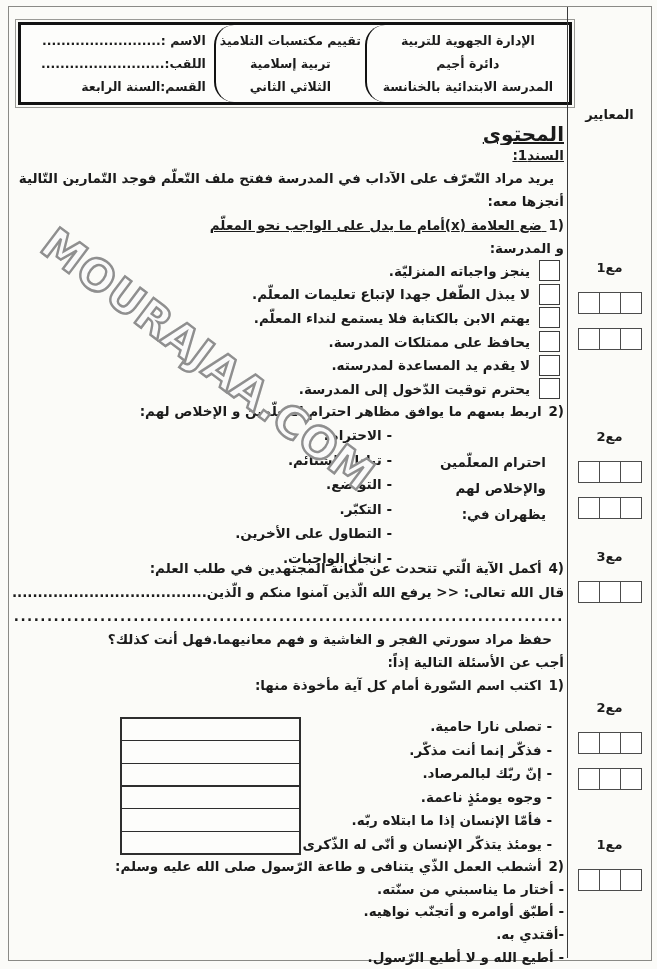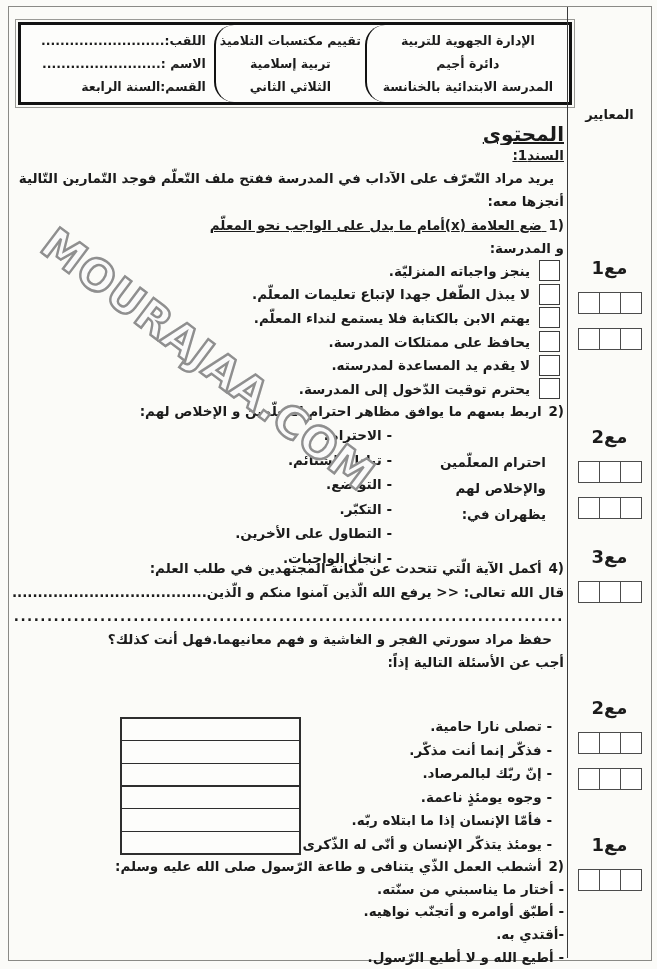--- a/index.html
+++ b/index.html
@@ -9,21 +9,21 @@
     font-family:"DejaVu Sans", sans-serif;
     -webkit-font-smoothing:antialiased;
   }
   .abs{position:absolute;}
   
   #page-frame{left:8px;top:6px;width:642px;height:953px;border:1px solid #8a8a86;}
   
   #criteria-col{left:567px;top:7px;width:83px;height:951px;border-left:1px solid #3a3a3a;}
   #criteria-title{top:100px;left:0;width:100%;text-align:center;font-size:13px;font-weight:700;direction:rtl;}
   .crit-group{left:0;width:100%;text-align:center;}
-  .crit-label{font-size:18px;font-weight:700;direction:rtl;display:block;height:20px;line-height:20px;}
+  .crit-label{font-size:13px;font-weight:700;direction:rtl;display:block;height:20px;line-height:20px;}
   .crit-grid{width:62px;height:20px;margin:14px auto 0;display:flex;border:1.5px solid #4c4c4c;background:#fff;}
   .crit-grid span{flex:1;border-left:1.5px solid #4c4c4c;}
   .crit-grid span:first-child{border-left:none;}
   #cg1{top:251px;} #cg2{top:420px;} #cg3{top:540px;} #cg4{top:691px;} #cg5{top:828px;}
   
   #header-box{
     left:18px;top:22px;width:548px;height:77px;
     border:3px solid #121212;outline:1px solid #9a9a96;outline-offset:2px;
     display:flex;direction:rtl;background:#fdfdfb;
   }
@@ -99,22 +99,22 @@
     <span class="hline">الإدارة الجهوية للتربية</span>
     <span class="hline">دائرة أجيم</span>
     <span class="hline">المدرسة الابتدائية بالخنانسة</span>
   </div>
   <div class="hcell" id="hcell-eval">
     <span class="hline">تقييم مكتسبات التلاميذ</span>
     <span class="hline">تربية إسلامية</span>
     <span class="hline">الثلاثي الثاني</span>
   </div>
   <div class="hcell" id="hcell-student">
+    <span class="hline">الاسم :.........................</span>
     <span class="hline">اللقب:..........................</span>
-    <span class="hline">الاسم :.........................</span>
     <span class="hline">القسم:السنة الرابعة</span>
   </div>
 </div>
 
 <div id="criteria-col" class="abs">
   <div id="criteria-title" class="abs">المعايير</div>
 
   <div id="cg1" class="abs crit-group">
     <span class="crit-label">مع1</span>
     <div class="crit-grid">
@@ -230,20 +230,21 @@
 
 <div id="q4-block" class="abs blk">
   <div class="ln"><span class="qnum">4)</span> <span>أكمل الآية الّتي تتحدث عن مكانة المجتهدين في طلب العلم:</span></div>
   <div class="ln">قال الله تعالى: &lt;&lt; يرفع الله الّذين آمنوا منكم و الّذين................................................</div>
   <div class="ln dots">..........................................................................................................</div>
 </div>
 
 <div id="s2-block" class="abs blk">
   <div class="ln ind">حفظ مراد سورتي الفجر و الغاشية و فهم معانيهما.فهل أنت كذلك؟</div>
   <div class="ln">أجب عن الأسئلة التالية إذاً:</div>
+  <div class="ln"><span class="qnum">1)</span> <span>اكتب اسم السّورة أمام كل آية مأخوذة منها:</span></div>
 </div>
 
 <div id="verse-list" class="abs blk">
 
 <div class="ln">- تصلى نارا حامية.</div>
     <div class="ln">- فذكّر إنما أنت مذكّر.</div>
     <div class="ln">- إنّ ربّك لبالمرصاد.</div>
     <div class="ln">- وجوه يومئذٍ ناعمة.</div>
     <div class="ln">- فأمّا الإنسان إذا ما ابتلاه ربّه.</div>
     <div class="ln">- يومئذ يتذكّر الإنسان و أنّى له الذّكرى.</div>

